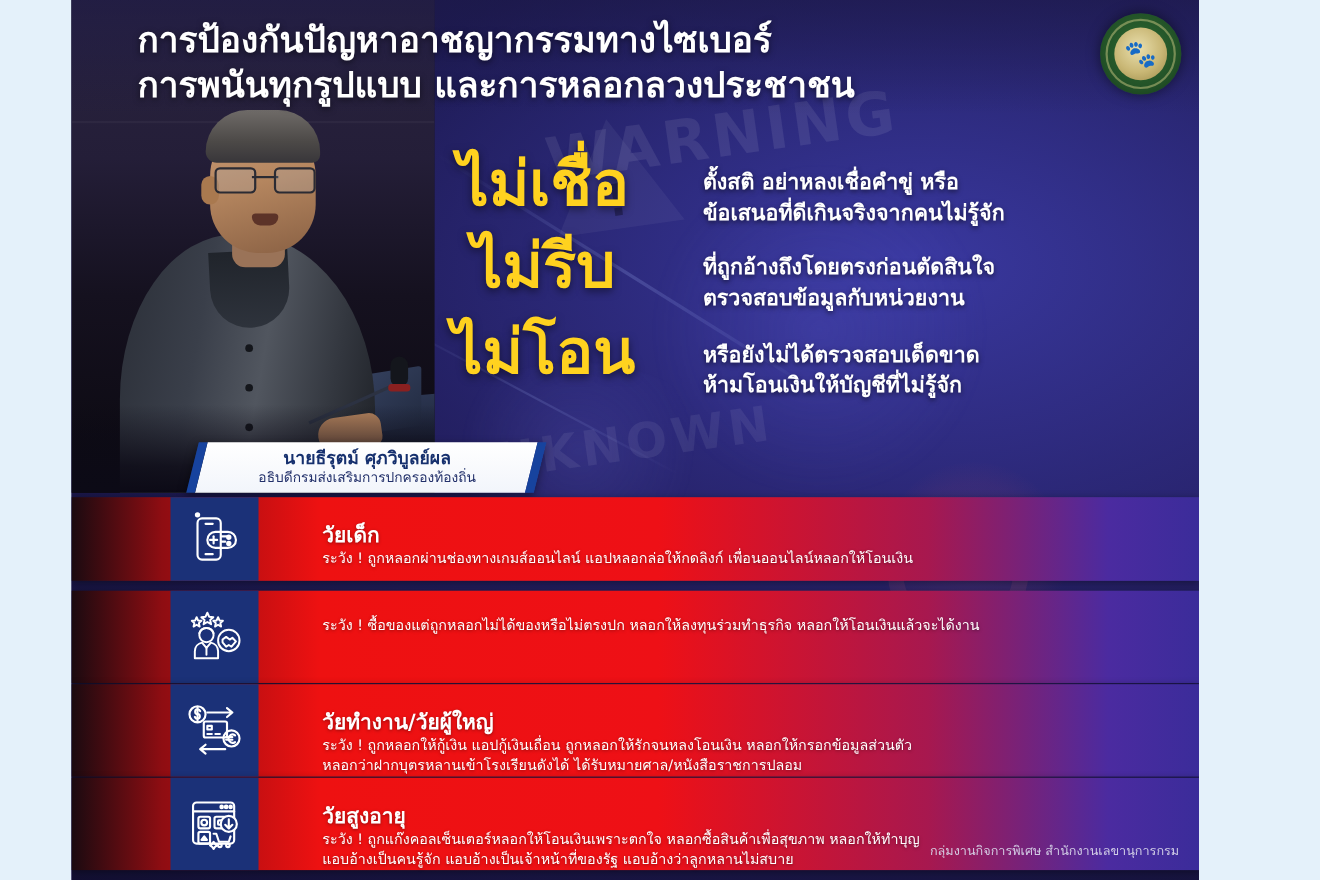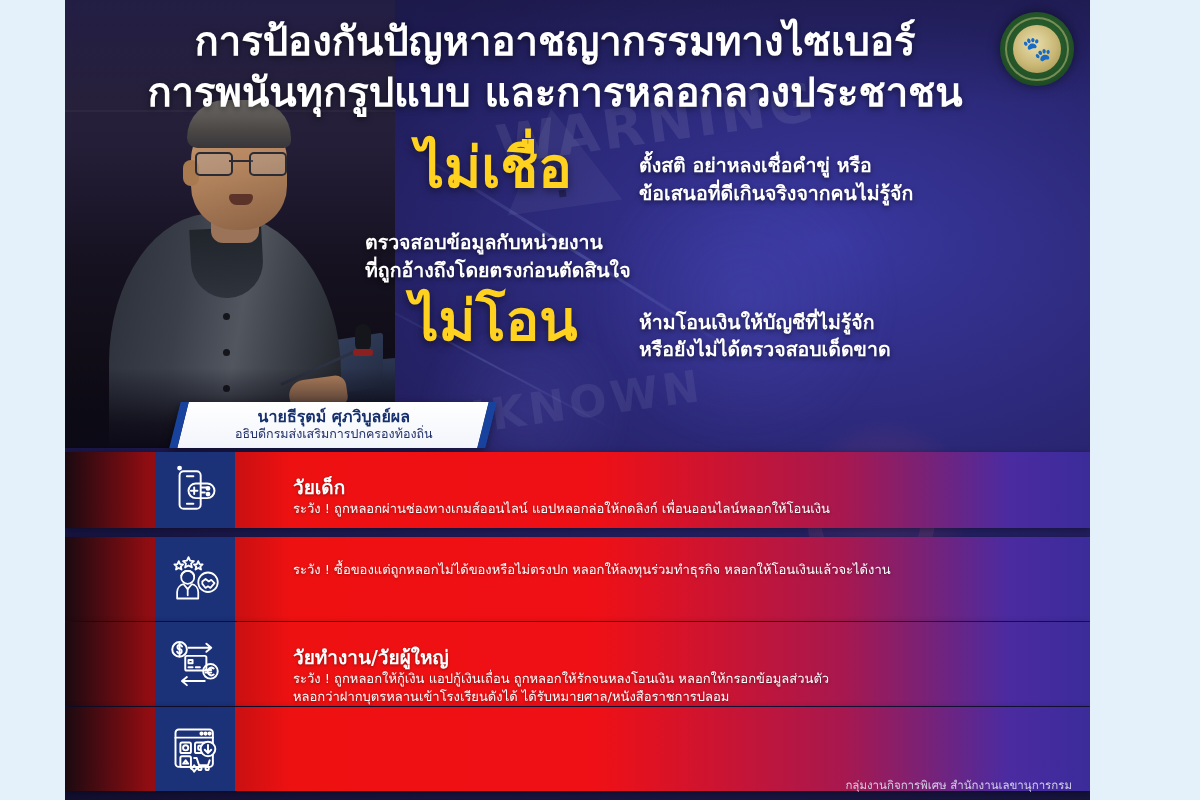--- a/index.html
+++ b/index.html
@@ -75,22 +75,22 @@
     border:14px solid rgba(255,120,130,.10);}
   .glow{position:absolute;border-radius:50%;filter:blur(1px);pointer-events:none;}
   #glow-a{left:520px;top:150px;width:320px;height:300px;background:radial-gradient(circle,rgba(95,95,220,.22),rgba(95,95,220,0) 70%);}
   #glow-b{left:330px;top:330px;width:260px;height:160px;background:radial-gradient(circle,rgba(120,120,240,.16),rgba(0,0,0,0) 70%);}
   #streak1{position:absolute;left:300px;top:250px;width:420px;height:3px;background:linear-gradient(90deg,rgba(255,255,255,0),rgba(170,190,255,.20),rgba(255,255,255,0));transform:rotate(32deg);}
   #streak2{position:absolute;left:270px;top:360px;width:300px;height:2px;background:linear-gradient(90deg,rgba(255,255,255,0),rgba(170,190,255,.16),rgba(255,255,255,0));transform:rotate(28deg);}
 
   
   #header{position:absolute;left:0;top:0;width:1025px;height:104px;
     background:linear-gradient(180deg,rgba(28,24,70,.55),rgba(28,24,70,0));}
-  #title{position:absolute;left:60px;top:16px;width:860px;text-align:center;color:#fff;
-    font-size:40px;font-weight:700;line-height:1.28;text-shadow:0 2px 6px rgba(0,0,0,.55);}
+  #title{position:absolute;left:60px;top:16px;width:860px;text-align:left;color:#fff;
+    font-size:32px;font-weight:700;line-height:1.28;text-shadow:0 2px 6px rgba(0,0,0,.55);}
   #title div{white-space:nowrap;}
 
   
   #emblem{position:absolute;right:16px;top:12px;width:74px;height:74px;border-radius:50%;
     background:radial-gradient(circle at 50% 45%,#2f6b33 0%,#225227 62%,#14351a 100%);
     box-shadow:0 0 12px rgba(0,0,0,.5);display:flex;align-items:center;justify-content:center;}
   #emblem-ring{position:absolute;inset:5px;border-radius:50%;border:2px solid rgba(220,210,140,.45);}
   #emblem-inner{position:absolute;inset:13px;border-radius:50%;
     background:radial-gradient(circle at 45% 40%,#e9dfae 0%,#c9b775 55%,#9a8948 100%);}
   #emblem-lion{position:absolute;inset:13px;border-radius:50%;display:flex;align-items:center;justify-content:center;
@@ -125,21 +125,21 @@
   .bar-body{flex:1;padding:24px 18px 9px 22px;color:#fff;margin-left:36px;}
   .bar-title{font-size:19px;font-weight:700;line-height:1.25;text-shadow:0 1px 3px rgba(0,0,0,.4);}
   .bar-text{font-size:13px;line-height:1.42;text-shadow:0 1px 3px rgba(0,0,0,.4);}
 
   #bar1{top:452px;height:76px;}
   #bar2{top:537px;height:84px;}
   #bar3{top:622px;height:84px;}
   #bar4{top:707px;height:84px;}
 
   
-  #footer{position:absolute;right:18px;bottom:6px;color:#d8d6ea;font-size:11.5px;opacity:.95;margin-left:48px;}
+  #footer{position:absolute;right:18px;bottom:18px;color:#d8d6ea;font-size:11.5px;opacity:.95;margin-left:48px;}
 </style>
 </head>
 <body>
 
 <div id="poster">
   <div id="canvas">
 
     <div class="glow" id="glow-a"></div>
     <div class="glow" id="glow-b"></div>
     <div id="streak1"></div>
@@ -194,30 +194,31 @@
 
     <div id="slogan">
       <div class="srow r1">
         <div class="sbig">ไม่เชื่อ</div>
         <div class="sdesc">
           <div>ตั้งสติ อย่าหลงเชื่อคำขู่ หรือ</div>
           <div>ข้อเสนอที่ดีเกินจริงจากคนไม่รู้จัก</div>
         </div>
       </div>
       <div class="srow r2">
+        <div class="sbig">ไม่รีบ</div>
         <div class="sdesc">
+          <div>ที่ถูกอ้างถึงโดยตรงก่อนตัดสินใจ</div>
           <div>ตรวจสอบข้อมูลกับหน่วยงาน</div>
-          <div>ที่ถูกอ้างถึงโดยตรงก่อนตัดสินใจ</div>
         </div>
       </div>
       <div class="srow r3">
         <div class="sbig">ไม่โอน</div>
         <div class="sdesc">
+          <div>หรือยังไม่ได้ตรวจสอบเด็ดขาด</div>
           <div>ห้ามโอนเงินให้บัญชีที่ไม่รู้จัก</div>
-          <div>หรือยังไม่ได้ตรวจสอบเด็ดขาด</div>
         </div>
       </div>
     </div>
 
     <div id="nameplate">
       <div id="nameplate-in">
         <div id="np-name">นายธีรุตม์ ศุภวิบูลย์ผล</div>
         <div id="np-role">อธิบดีกรมส่งเสริมการปกครองท้องถิ่น</div>
       </div>
     </div>
@@ -307,18 +308,23 @@
           <rect x="14" y="41" width="13" height="13" rx="2"></rect>
             <path d="M17.5 50 l3-4 3 4z"></path>
           <circle cx="48" cy="32" r="9" fill="#1b3178"></circle>
           <path d="M48 27 v10 M44 33 l4 4 4-4"></path>
           <path d="M31 43 h3 l3 9 h11 l2-6"></path>
           <circle cx="38" cy="56" r="2"></circle>
             <circle cx="47" cy="56" r="2"></circle>
           <path d="M31 52 l1.6 2.4 2.4 1.6-2.4 1.6L31 60l-1.6-2.4L27 56l2.4-1.6z"></path>
         </svg>
       </div>
+      <div class="bar-body">
+        <div class="bar-title">วัยสูงอายุ</div>
+        <div class="bar-text">ระวัง ! ถูกแก๊งคอลเซ็นเตอร์หลอกให้โอนเงินเพราะตกใจ หลอกซื้อสินค้าเพื่อสุขภาพ หลอกให้ทำบุญ</div>
+        <div class="bar-text">แอบอ้างเป็นคนรู้จัก แอบอ้างเป็นเจ้าหน้าที่ของรัฐ แอบอ้างว่าลูกหลานไม่สบาย</div>
+      </div>
     </div>
 
     <div id="footer">กลุ่มงานกิจการพิเศษ สำนักงานเลขานุการกรม</div>
 
   </div>
 </div>
 
 </body></html>

